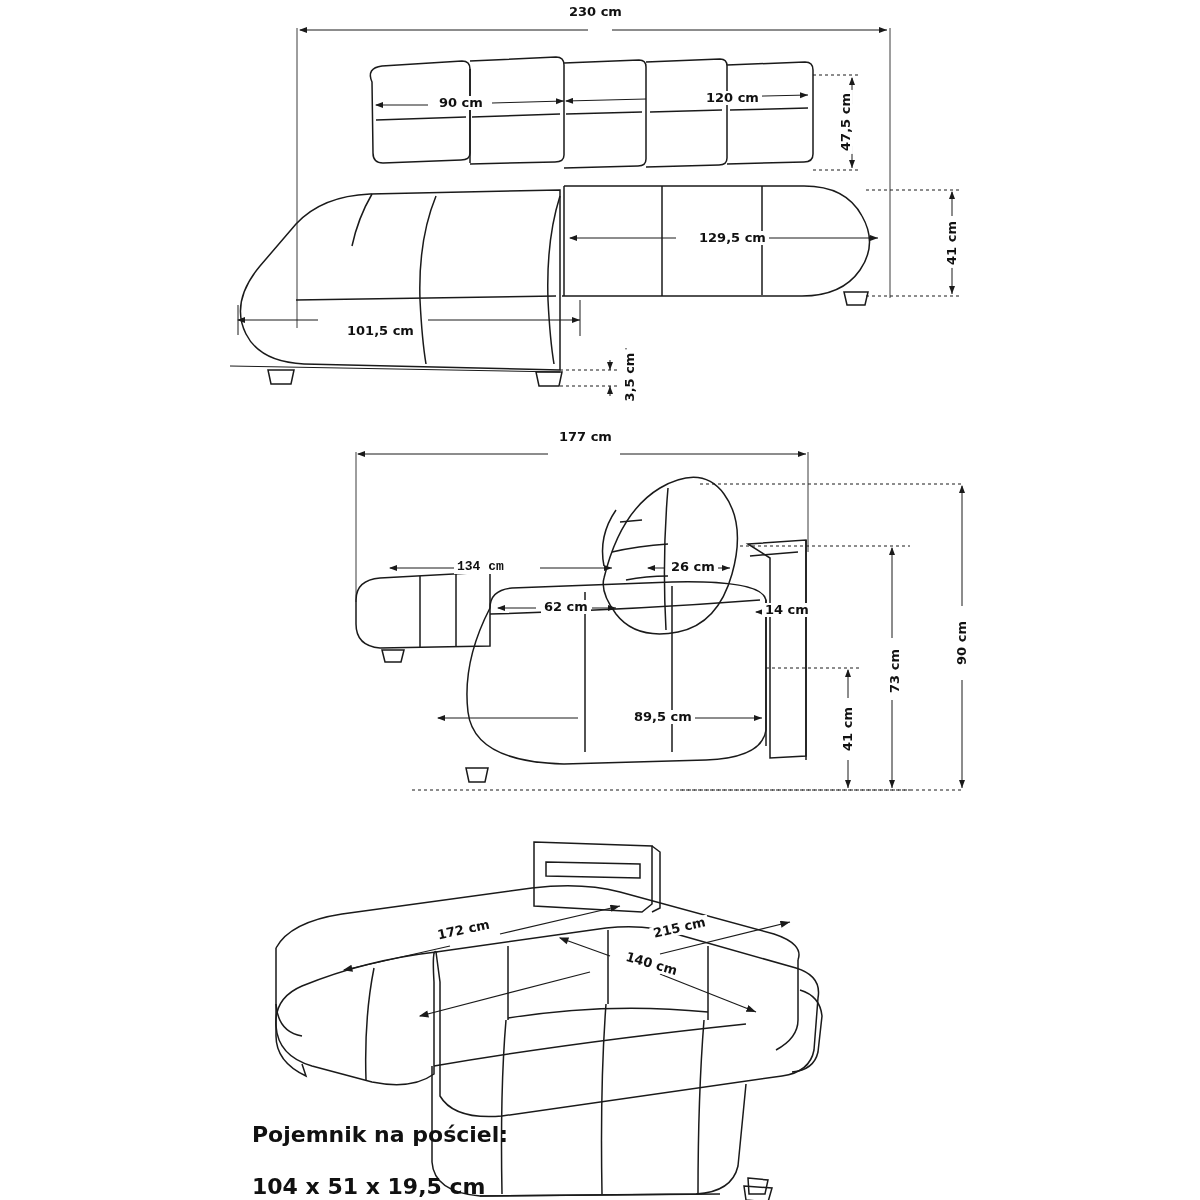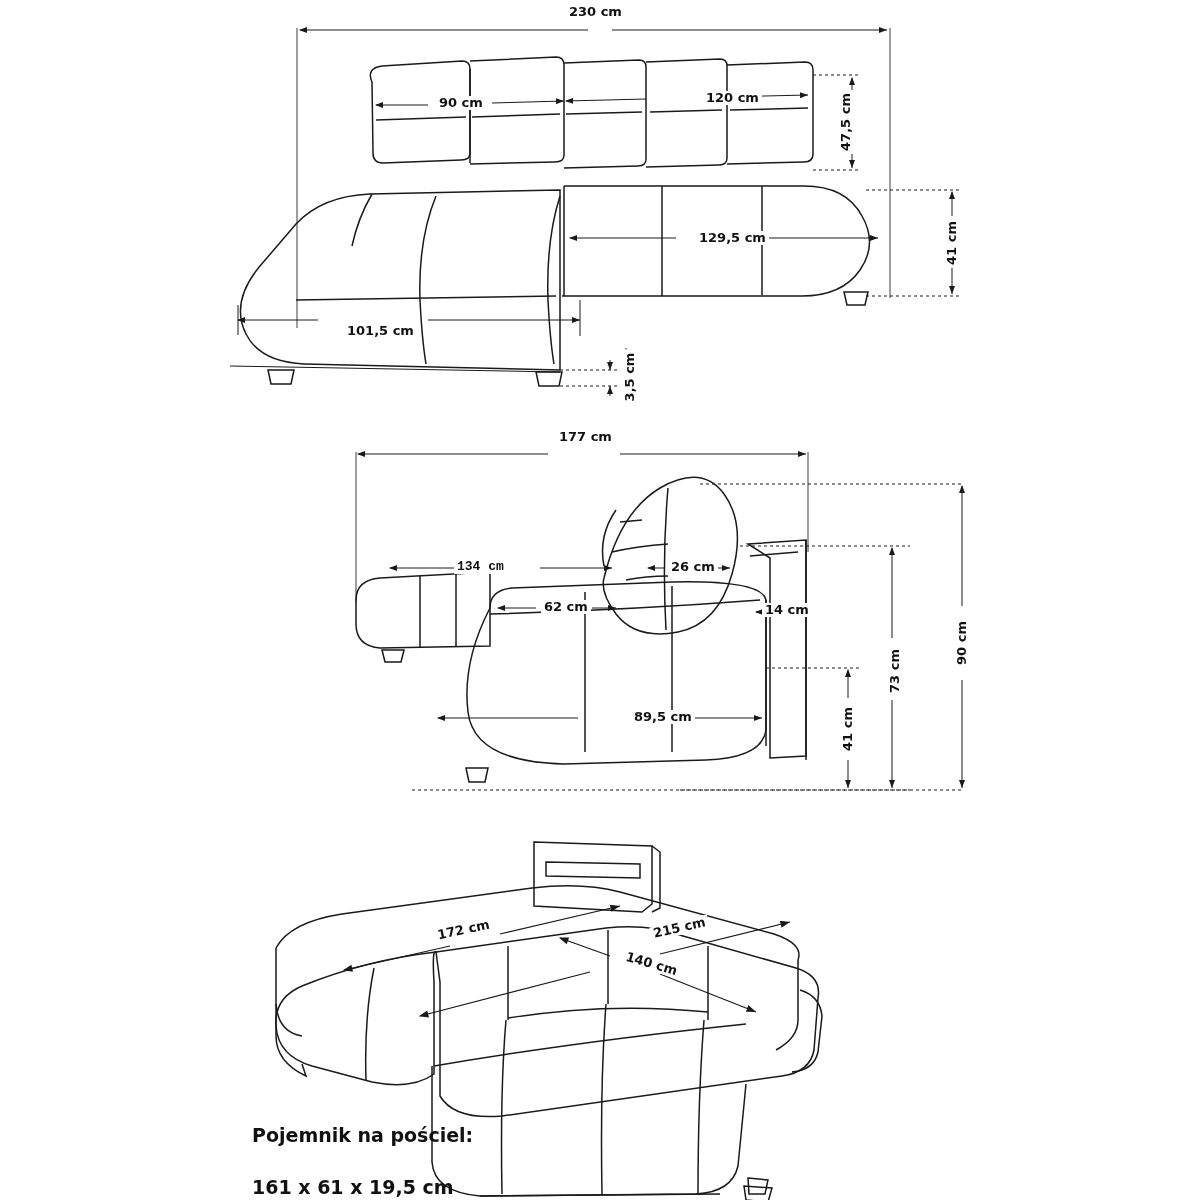--- a/index.html
+++ b/index.html
@@ -37,21 +37,21 @@
     background: #ffffff;
     padding: 0 3px;
     line-height: 14px;
   }
   .dimlabel.vert {
     transform-origin: 50% 50%;
   }
   .caption {
     position: absolute;
     font-family: "DejaVu Sans", sans-serif;
-    font-size: 19px;
+    font-size: 22px;
     font-weight: 700;
     color: #111;
     line-height: 26px;
     white-space: pre-line;
   }
 </style>
 </head>
 <body>
 
 <div id="sheet">
@@ -266,16 +266,16 @@
   <div class="dimlabel vert" style="left:823px; top:722px; transform:rotate(-90deg);">41 cm</div>
   <div class="dimlabel vert" style="left:870px; top:664px; transform:rotate(-90deg);">73 cm</div>
   <div class="dimlabel vert" style="left:937px; top:636px; transform:rotate(-90deg);">90 cm</div>
 
   <div class="dimlabel" style="left:434px; top:923px; transform:rotate(-12deg);">172 cm</div>
   <div class="dimlabel" style="left:650px; top:921px; transform:rotate(-13deg);">215 cm</div>
   <div class="dimlabel" style="left:622px; top:957px; transform:rotate(16deg);">140 cm</div>
 
   <div class="caption" style="left:252px; top:1096px;">
     <span>Pojemnik na pościel:</span><br>
-    <span>161 x 61 x 19,5 cm</span>
+    <span>104 x 51 x 19,5 cm</span>
   </div>
 
 </div>
 
 </body></html>

